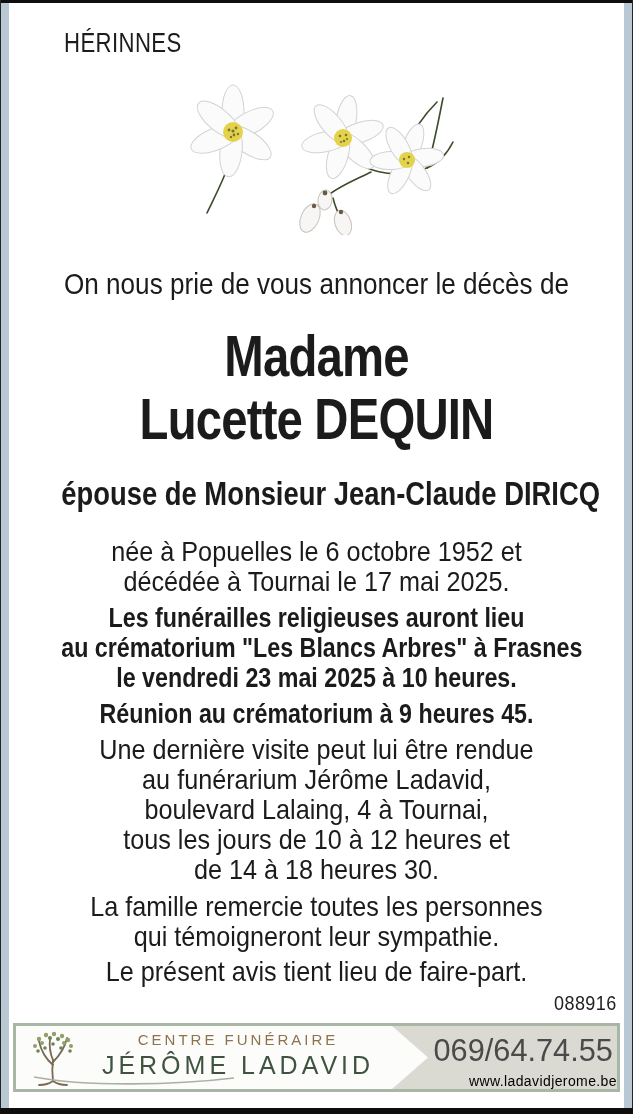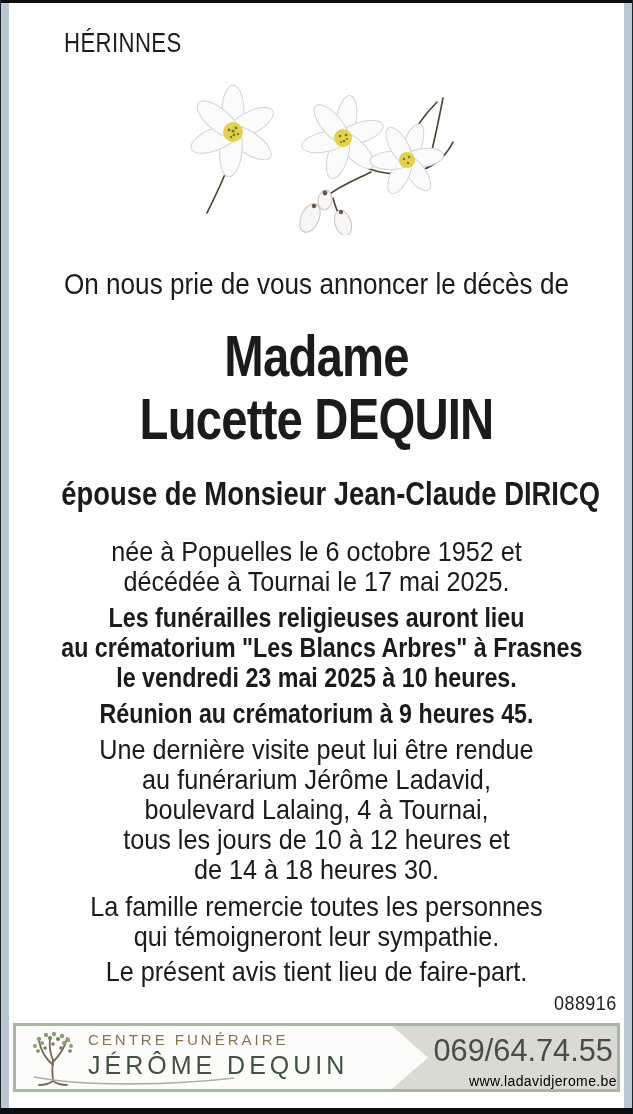--- a/index.html
+++ b/index.html
@@ -42,21 +42,21 @@
     position:absolute;left:13px;top:1023px;width:601px;height:63px;
     background:#fcfcfa;border:3px solid #a8b6a6;
   }
   .band-gray{position:absolute;right:0;top:0;width:225px;height:63px;background:#dbdad2;}
   .band-chevron{
     position:absolute;left:0;top:0;width:36px;height:63px;background:#fcfcfa;
     clip-path:polygon(0 0,100% 50%,0 100%);
   }
   .tree{position:absolute;left:10px;top:3px;width:220px;height:58px;}
   .brand{
-    position:absolute;left:72px;top:6px;width:300px;text-align:left;line-height:1;
+    position:absolute;left:72px;top:6px;width:300px;text-align:center;line-height:1;
   }
   .brand-top{
     font-size:15px;letter-spacing:3px;color:#8c734d;white-space:nowrap;
   }
   .brand-name{
     font-size:25px;letter-spacing:4px;color:#3f5340;margin-top:6px;white-space:nowrap;
   }
   .contact{
     position:absolute;right:0;top:0;width:205px;height:63px;text-align:right;
   }
@@ -222,15 +222,15 @@
         <circle cx="12" cy="22" r="1.8"></circle>
       <circle cx="44" cy="22" r="1.8"></circle>
         <circle cx="19" cy="19" r="1.8"></circle>
         <circle cx="35" cy="19" r="1.8"></circle>
       <circle cx="27" cy="15" r="1.8"></circle>
     </g>
     <path d="M8,48 C60,58 150,56 208,49" stroke="#a9b1a4" stroke-width="1.6" fill="none"></path>
   </svg>
   <div class="brand">
     <div class="brand-top">CENTRE FUNÉRAIRE</div>
-    <div class="brand-name">JÉRÔME DEQUIN</div>
+    <div class="brand-name">JÉRÔME LADAVID</div>
   </div>
 </div>
 
 </body></html>

